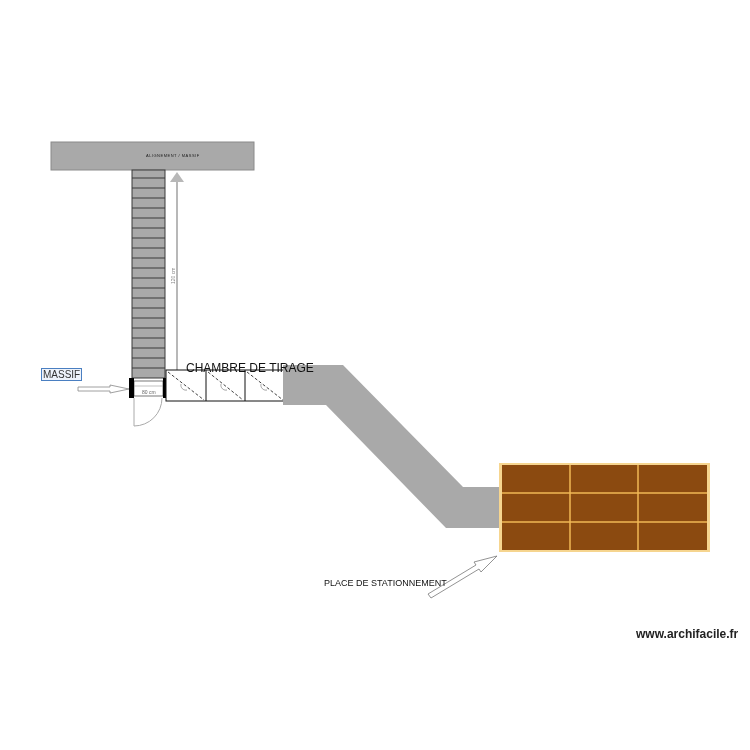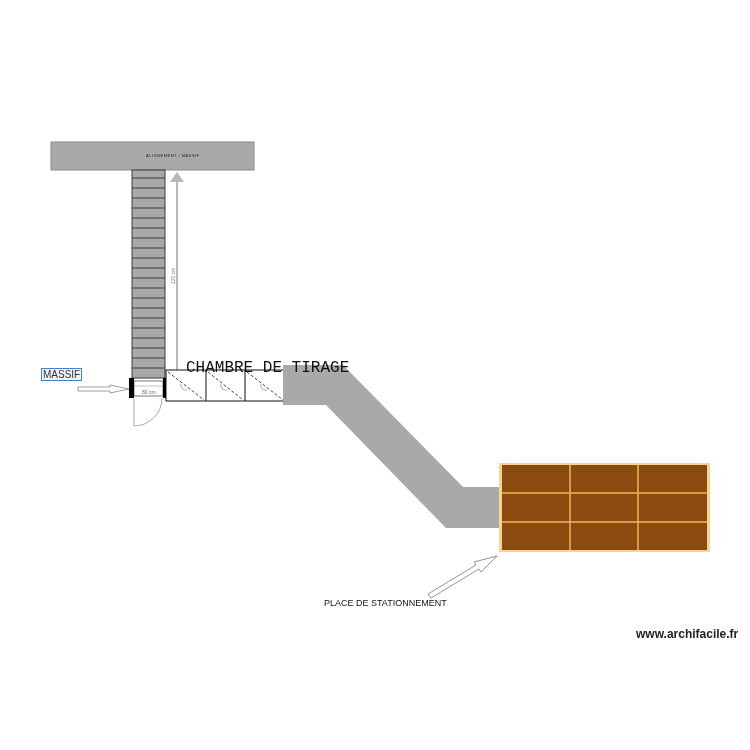--- a/index.html
+++ b/index.html
@@ -2,23 +2,23 @@
 <html><head>
   <meta charset="utf-8">
   <style>
     html, body { margin: 0; padding: 0; background: #ffffff; }
     body { width: 750px; height: 750px; position: relative; overflow: hidden;
            font-family: "Liberation Sans", sans-serif; }
     #canvas { position: absolute; left: 0; top: 0; width: 750px; height: 750px; }
     .lbl { position: absolute; white-space: nowrap; color: #000; }
     .lbl-massif { left: 41px; top: 368px; font-size: 10px; line-height: 11px;
                   border: 1px solid #4a7fc1; background: #eef3fb; padding: 0 1px; color: #333; }
-    .lbl-chambre { left: 186px; top: 363px; font-family: Liberation Mono, monospace;
-                   font-size: 16px; line-height: 11px; color: #111; }
-    .lbl-parking { left: 324px; top: 598px; font-size: 9px; line-height: 11px; color: #111; }
+    .lbl-chambre { left: 186px; top: 363px; font-family: Liberation Sans, sans-serif;
+                   font-size: 12px; line-height: 11px; color: #111; }
+    .lbl-parking { left: 324px; top: 578px; font-size: 9px; line-height: 11px; color: #111; }
     .lbl-watermark { left: 636px; top: 627px; font-size: 12px; line-height: 14px; color: #222; font-weight: bold; }
     .lbl-top { left: 146px; top: 153px; font-size: 4px; line-height: 5px; color: #222; letter-spacing: 0.5px; }
     .lbl-door { left: 142px; top: 389px; font-size: 5px; line-height: 6px; color: #666; }
     .lbl-dim { left: 170px; top: 284px; font-size: 5px; line-height: 6px; color: #888;
                transform: rotate(-90deg); transform-origin: left top; }
   </style>
 </head>
 <body>
 
 <svg id="canvas" viewBox="0 0 750 750" xmlns="http://www.w3.org/2000/svg">

